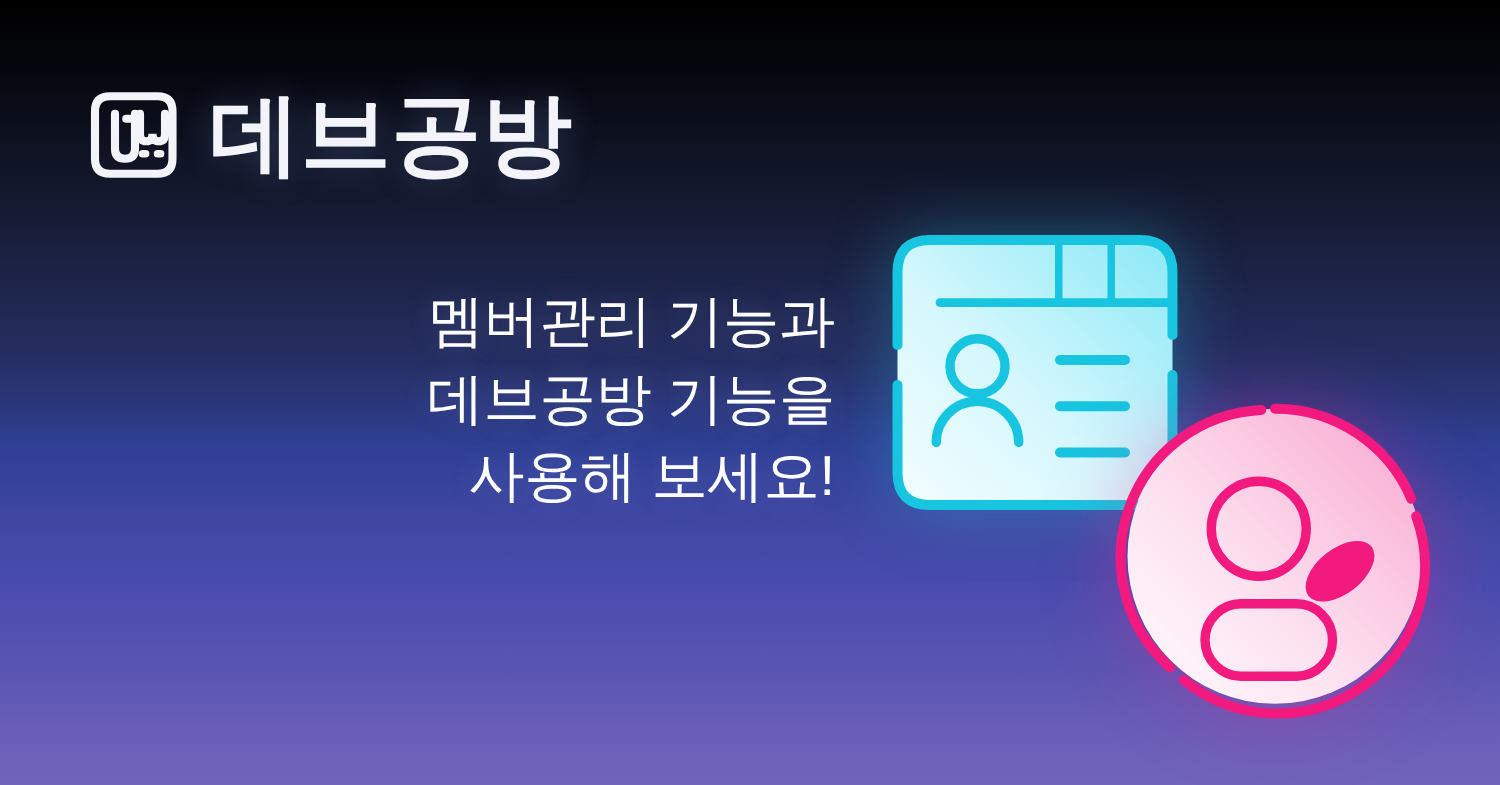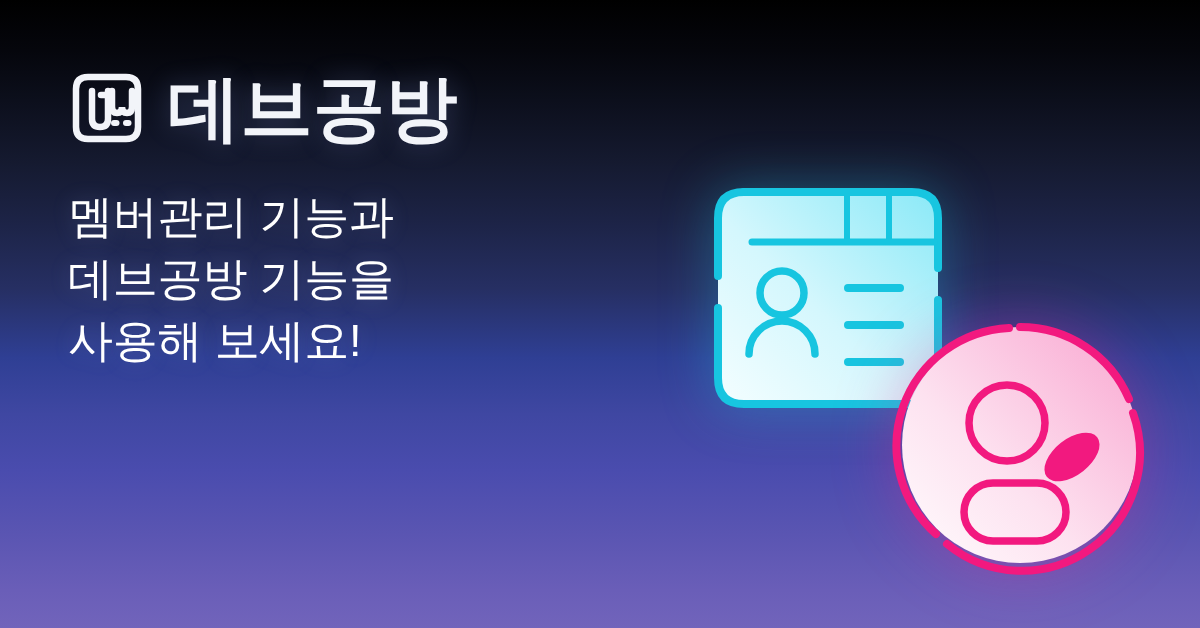--- a/index.html
+++ b/index.html
@@ -29,20 +29,21 @@
       #7164bb 100%
     );
   }
 
   
   #left-column {
     position: absolute;
     left: 68px;
     top: 62px;
     width: 600px;
+    text-align: right;
   }
 
   #brand-row {
     display: flex;
     align-items: center;
     gap: 22px;
     height: 92px;
   }
 
   #brand-logo-icon {
@@ -56,21 +57,21 @@
     font-size: 72px;
     line-height: 1;
     font-weight: 700;
     color: #f2f4f9;
     letter-spacing: 0.5px;
     white-space: nowrap;
     text-shadow: 0 0 26px rgba(150,175,255,0.28);
   }
 
   #headline {
-    margin-top: 32px;
+    margin-top: 72px;
   }
   .headline-line {
     font-size: 45px;
     line-height: 62px;
     font-weight: 500;
     color: #ffffff;
     letter-spacing: -0.2px;
     white-space: nowrap;
     text-shadow: 0 0 22px rgba(160,180,255,0.22);
   }

